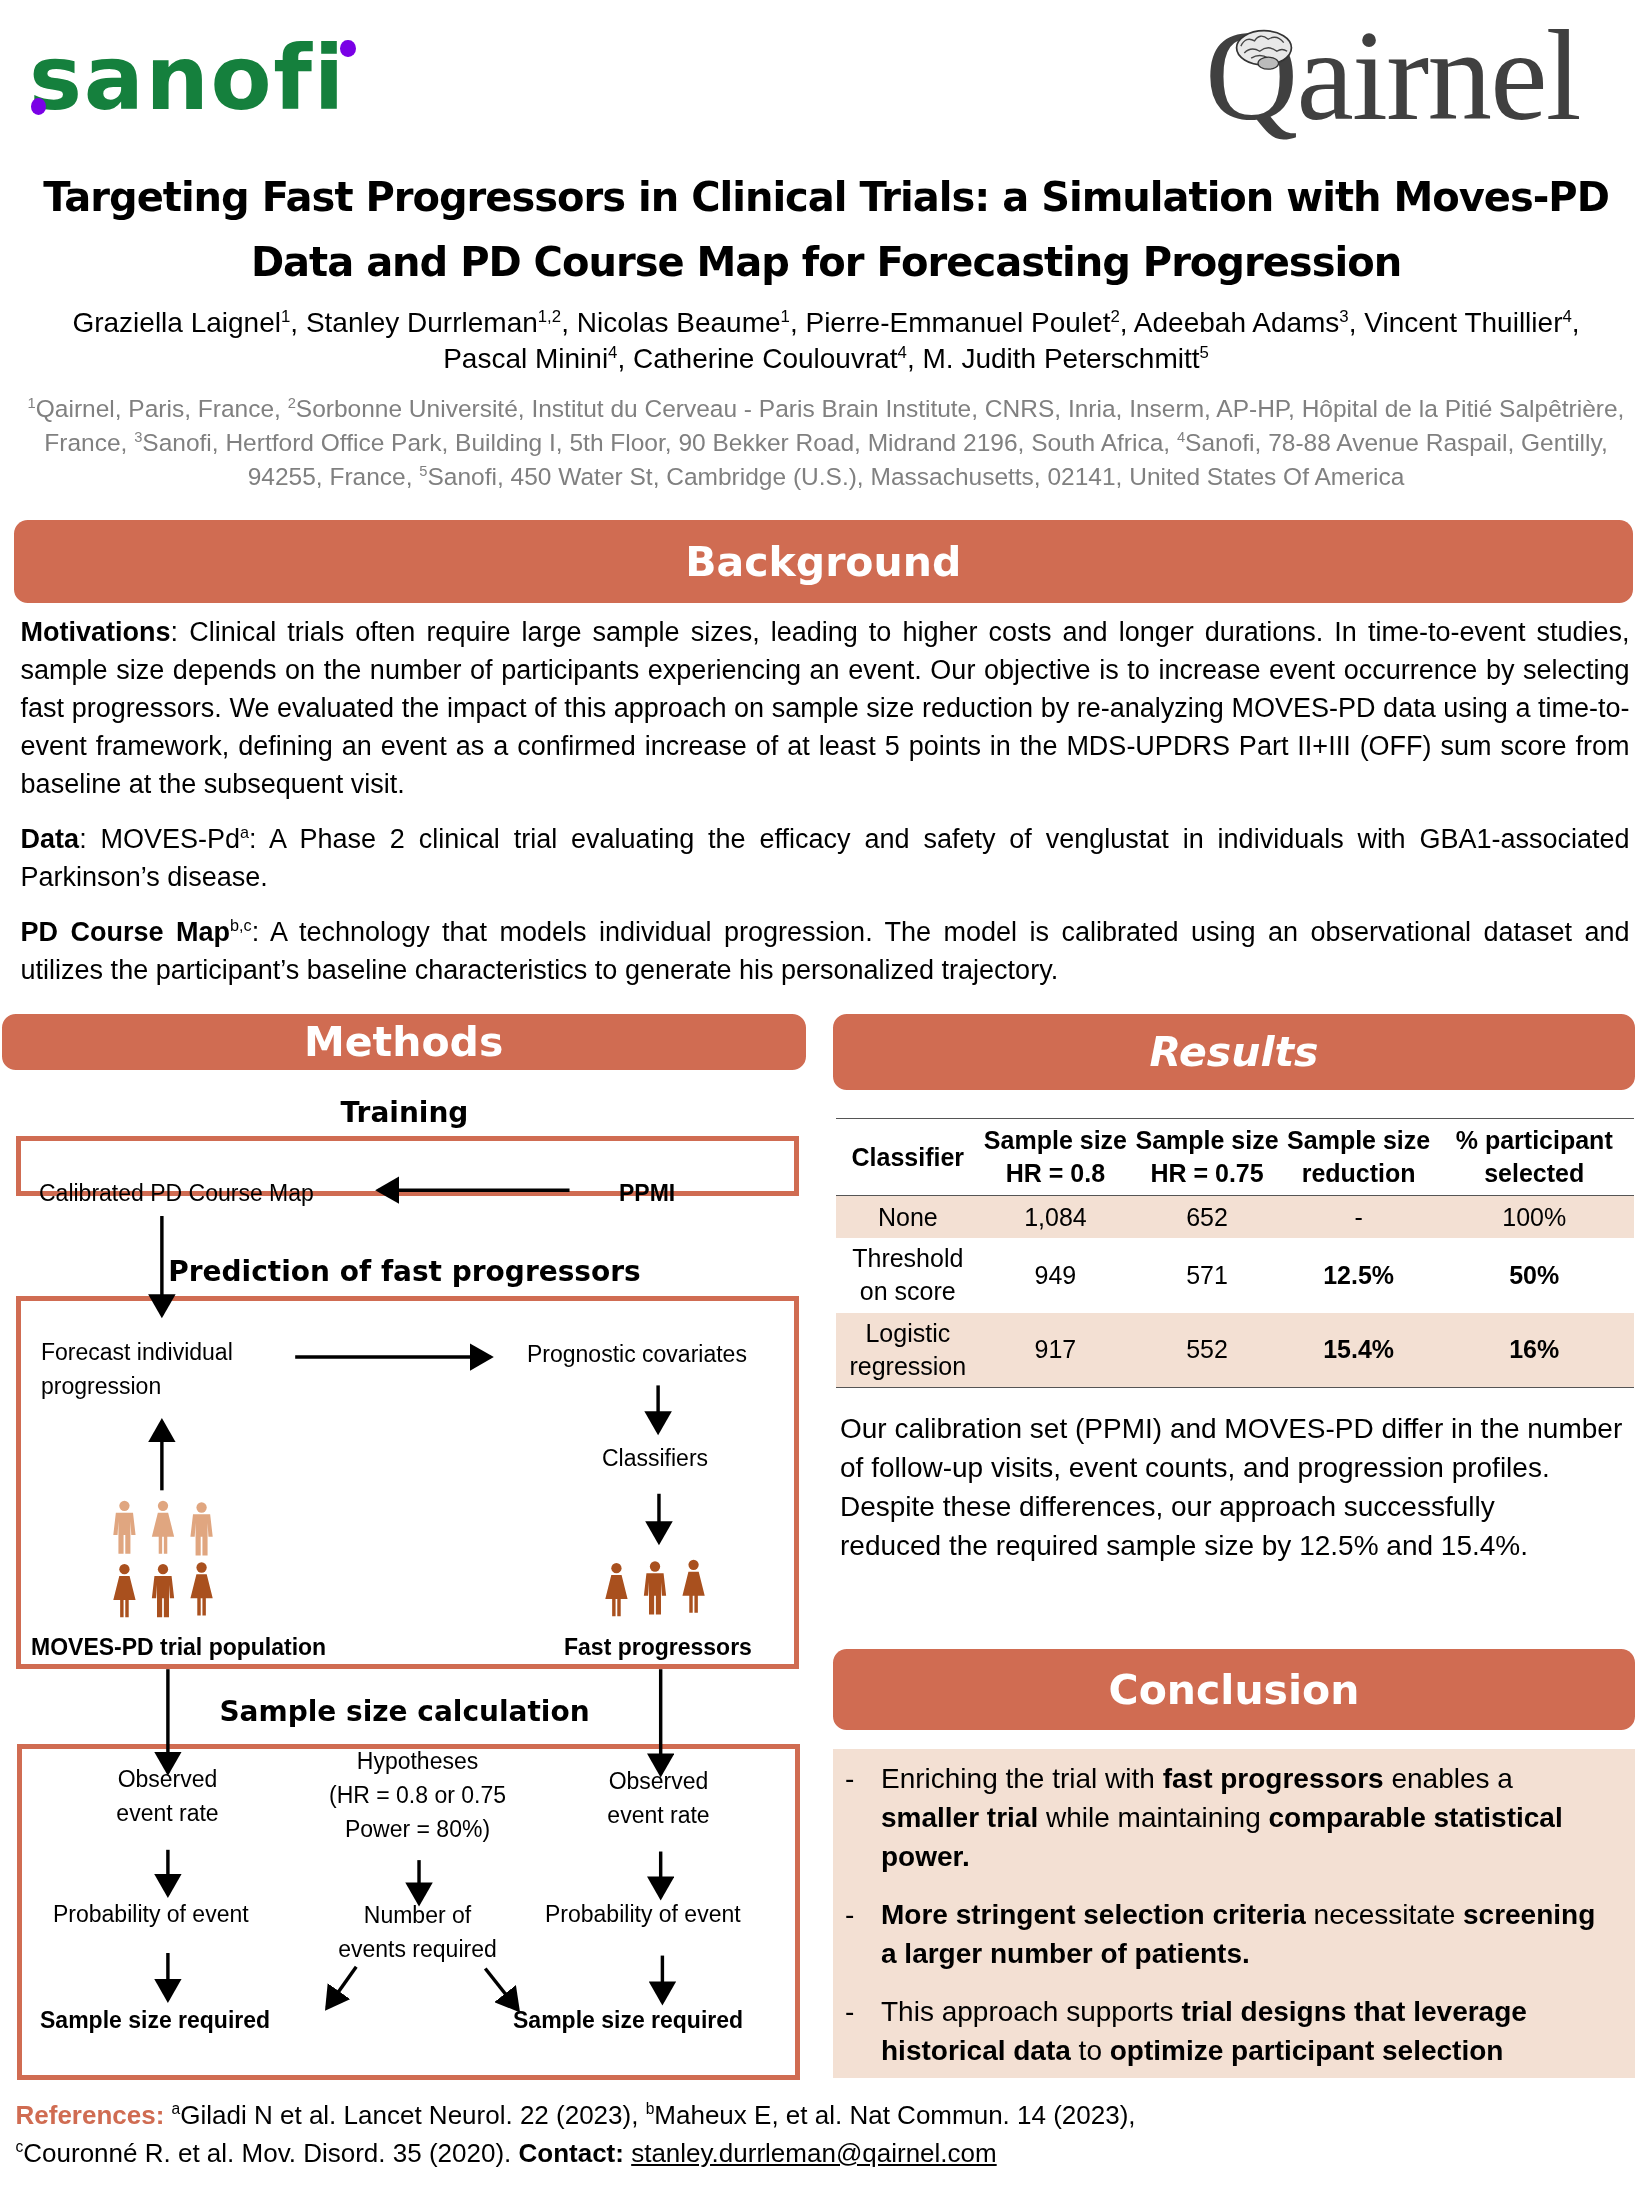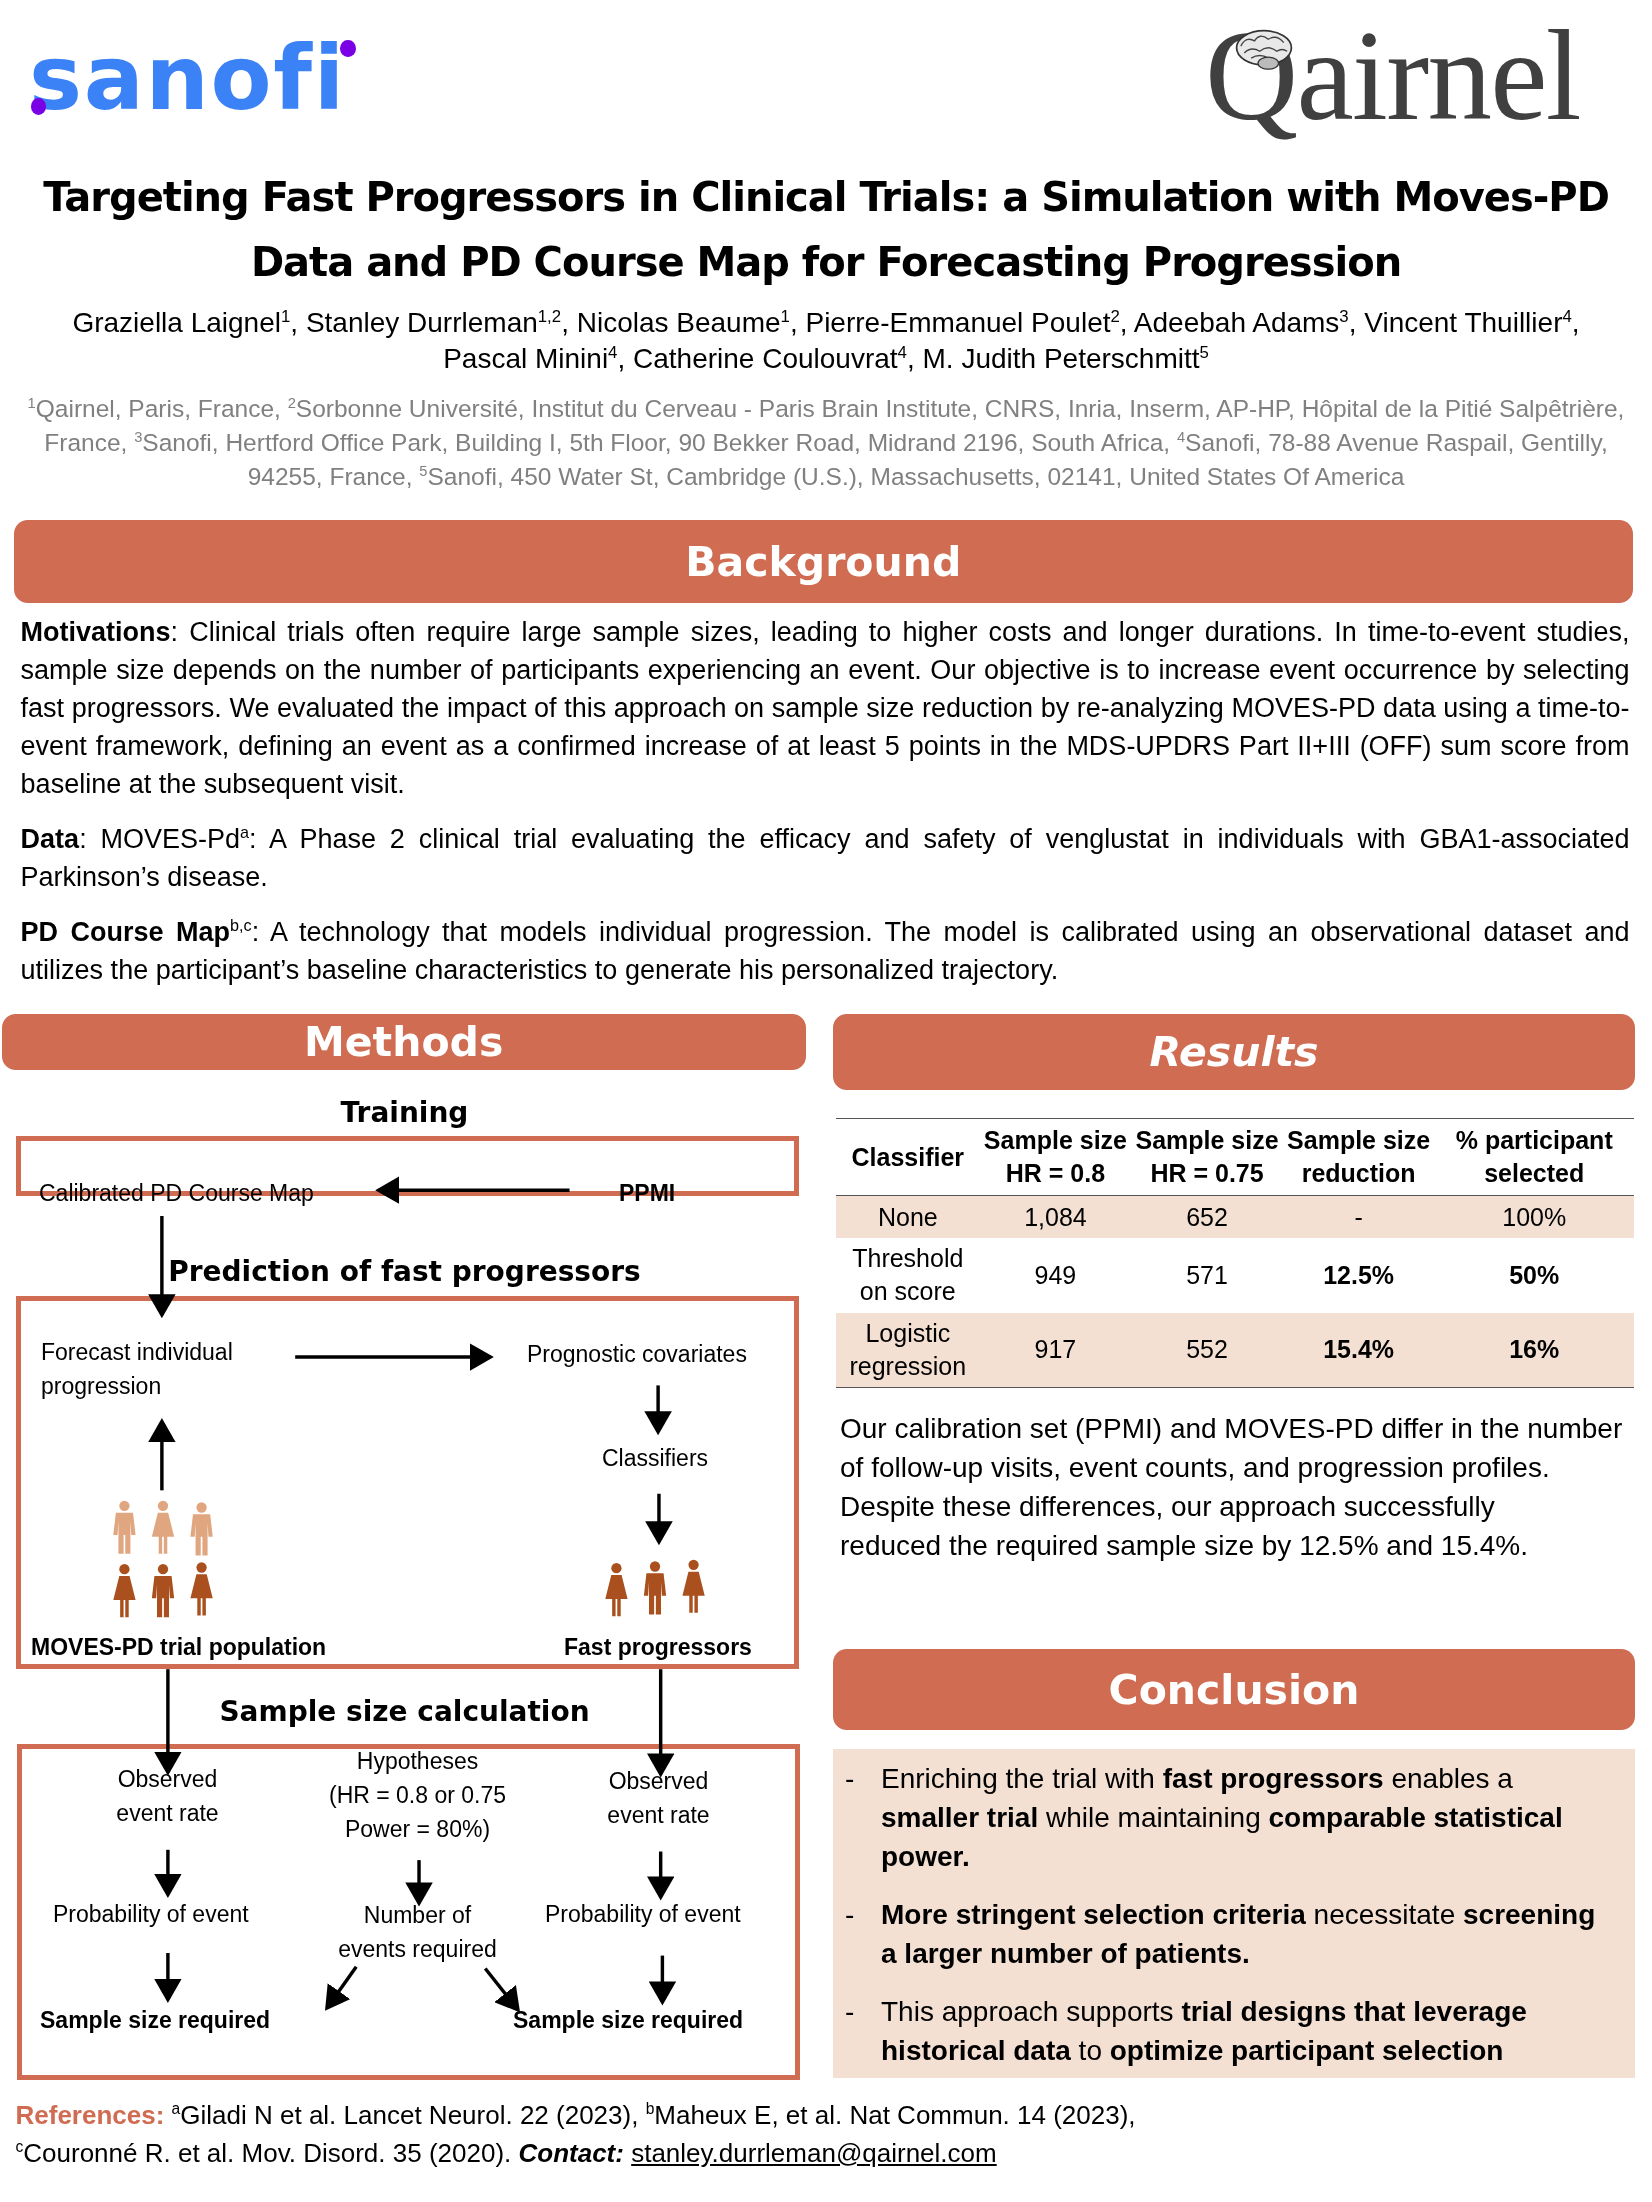--- a/index.html
+++ b/index.html
@@ -3,21 +3,21 @@
   <meta charset="utf-8">
   <style>
     * { box-sizing: border-box; margin: 0; padding: 0; }
     html, body { width: 1653px; height: 2203px; background: #ffffff; overflow: hidden; }
     body { position: relative; font-family: "Liberation Sans", "DejaVu Sans", sans-serif; color: #000; }
 
     .abs { position: absolute; }
 
     
     .sanofi-logo { left: 29px; top: 31px; width: 344px; height: 95px; }
-    .sanofi-text { font-family: "DejaVu Sans", sans-serif; font-weight: bold; font-size: 89px; letter-spacing: 1.7px; color: #3b82f6; line-height: 95px; }
+    .sanofi-text { font-family: "DejaVu Sans", sans-serif; font-weight: bold; font-size: 89px; letter-spacing: 1.7px; color: #15803d; line-height: 95px; }
     .sanofi-dot { position: absolute; width: 15.5px; height: 17px; border-radius: 50%; background: #7a00e6; }
     .qairnel-logo { left: 1205px; top: 6.9px; width: 447px; height: 146px; }
     .qairnel-text { font-family: Liberation Serif, serif; font-size: 129px; color: #404040; line-height: 138px; letter-spacing: -1.7px; }
     .brain { position: absolute; left: 29px; top: 20.6px; width: 60px; height: 45px; }
 
     
     .title { left: 17px; top: 165px; width: 1618px; text-align: center; font-family: "DejaVu Sans", sans-serif; font-weight: bold; font-size: 40px; line-height: 65px; letter-spacing: -1px; }
     .authors { left: 34px; top: 305px; width: 1584px; text-align: center; font-family: "Liberation Sans", sans-serif; font-size: 28px; line-height: 36px; }
     .affils { left: 17px; top: 392px; width: 1618px; text-align: center; font-family: "Liberation Sans", sans-serif; font-size: 24.5px; line-height: 34px; color: #808080; }
     sup { font-size: 0.6em; vertical-align: super; line-height: 0; }
@@ -56,21 +56,21 @@
 
     
     .conclusion-box { left: 833px; top: 1749px; width: 802px; height: 329px; background: #f3e0d3; padding: 10.3px 17px 0 12px; }
     .concl-item { display: flex; font-family: "Liberation Sans", sans-serif; font-size: 28px; line-height: 39px; margin-bottom: 19px; }
     .concl-item .dash { width: 36px; flex: none; }
     .concl-item b { font-weight: bold; }
 
     
     .refs { left: 15.5px; top: 2096px; width: 1291px; font-family: "Liberation Sans", sans-serif; font-size: 26px; line-height: 38px; }
     .refs .ref-label { color: #d06c52; font-weight: bold; }
-    .refs .contact-label { font-weight: bold; font-style: italic; }
+    .refs .contact-label { font-weight: bold; }
     .refs a { color: #000; text-decoration: underline; }
   </style>
 </head>
 <body>
 
 <div class="abs sanofi-logo">
   <span class="sanofi-text">sanofi</span>
   <span class="sanofi-dot" style="left:1.7px; top:67px;"></span>
   <span class="sanofi-dot" style="left:311px; top:8.6px;"></span>
 </div>

